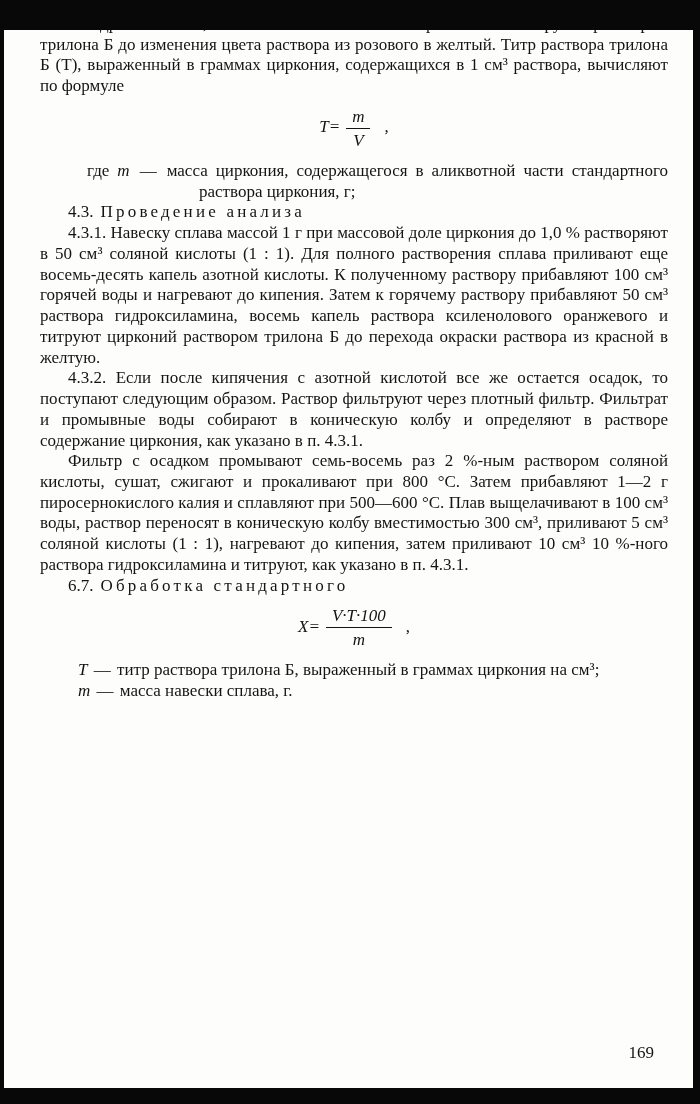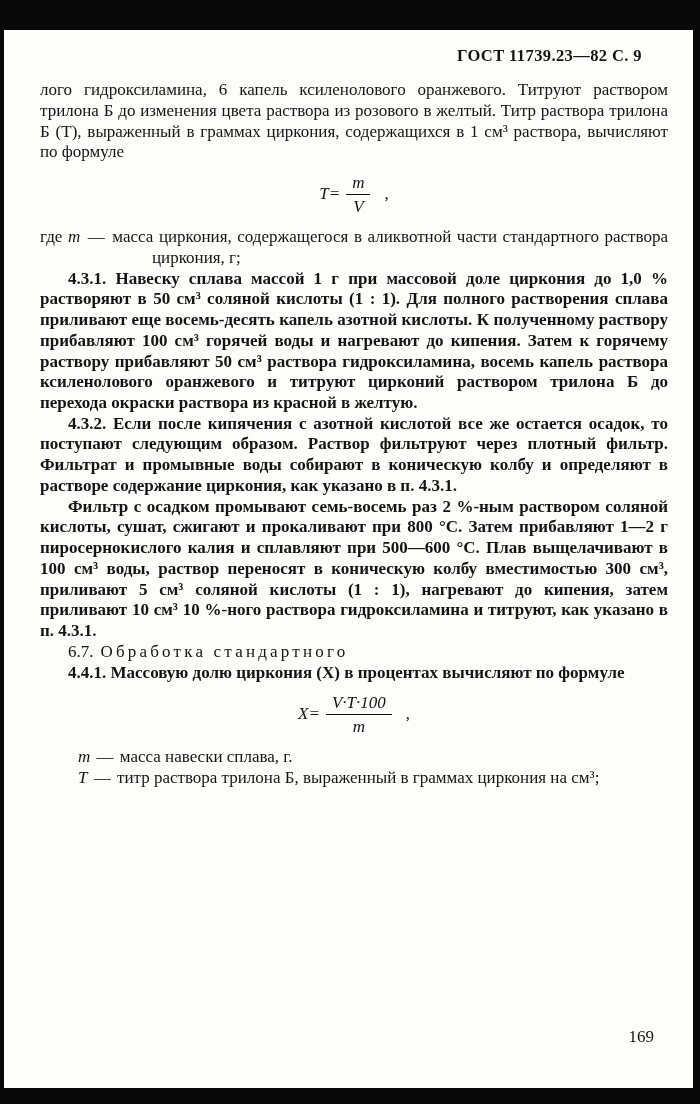--- a/index.html
+++ b/index.html
@@ -15,101 +15,102 @@
   .edge-bottom { bottom: 0; left: 0; width: 100%; height: 16px; }
   .edge-left { top: 0; left: 0; width: 4px; height: 100%; }
   .edge-right { top: 0; right: 0; width: 7px; height: 100%; }
 
   .page-header {
     padding: 46px 58px 0 0; text-align: right;
     font-weight: bold; font-size: 16.5px; letter-spacing: 0.4px;
   }
   .content { padding: 14px 32px 0 40px; text-align: justify; }
   .content p { margin: 0; }
-  p.indent { text-indent: 28px; font-weight: bold; }
+  p.indent { text-indent: 28px; }
 
   .section-heading { text-indent: 28px; margin: 0; }
   .heading-title { letter-spacing: 3.2px; margin-left: 7px; }
 
   .formula {
     text-align: center; text-indent: 0;
     margin: 10px 0 11px; font-style: italic;
   }
   .f-lhs { margin-right: 6px; }
   .frac {
     display: inline-block; vertical-align: middle;
     text-align: center; line-height: 1.12;
   }
   .f-num { display: block; border-bottom: 1.4px solid #141414; padding: 0 6px 2px; }
   .f-den { display: block; padding-top: 2px; }
   .f-comma { margin-left: 14px; font-style: normal; }
 
   .def-item { padding-left: 112px; text-indent: -74px; margin: 0; }
-  .def-item.with-intro { text-indent: -112px; }
+  .def-item.with-intro { text-indent: -112px; margin-left: 47px; }
   .def-term { font-style: italic; }
   .def-sep { padding: 0 2px; }
 
-  .page-number { position: absolute; right: 46px; bottom: 56px; font-size: 17px; }
+  .page-number { position: absolute; right: 46px; bottom: 40px; font-size: 17px; }
 </style>
 </head>
 <body>
 
 <div>
 
   <div class="edge edge-top"></div>
   <div class="edge-left edge"></div>
   <div class="edge-right edge"></div>
   <div class="edge edge-bottom"></div>
 
-  <div class="page-header">ГОСТ 11739.23—82 С. 9</div>
 
   <div class="content">
 
     <p>лого гидроксиламина, 6 капель ксиленолового оранжевого. Титруют раствором трилона Б до изменения цвета раствора из розового в желтый. Титр раствора трилона Б (Т), выраженный в граммах циркония, содержащихся в 1 см³ раствора, вычисляют по формуле</p>
 
     <div class="formula">
       <span class="f-lhs">T=</span><span class="frac"><span class="f-num">m</span><span class="f-den">V</span></span><span class="f-comma">,</span>
     </div>
 
     <div>
       <p class="def-item with-intro">
         <span class="def-intro">где</span>
         <span class="def-term">m</span>
         <span class="def-sep">—</span>
         <span>масса циркония, содержащегося в аликвотной части стандартного раствора циркония, г;</span>
       </p>
     </div>
 
+    <p class="section-heading">
+      <span>4.3.</span><span class="heading-title">Проведение анализа</span>
+    </p>
 
     <p class="indent">4.3.1. Навеску сплава массой 1 г при массовой доле циркония до 1,0 % растворяют в 50 см³ соляной кислоты (1 : 1). Для полного растворения сплава приливают еще восемь-десять капель азотной кислоты. К полученному раствору прибавляют 100 см³ горячей воды и нагревают до кипения. Затем к горячему раствору прибавляют 50 см³ раствора гидроксиламина, восемь капель раствора ксиленолового оранжевого и титруют цирконий раствором трилона Б до перехода окраски раствора из красной в желтую.</p>
 
     <p class="indent">4.3.2. Если после кипячения с азотной кислотой все же остается осадок, то поступают следующим образом. Раствор фильтруют через плотный фильтр. Фильтрат и промывные воды собирают в коническую колбу и определяют в растворе содержание циркония, как указано в п. 4.3.1.</p>
 
     <p class="indent">Фильтр с осадком промывают семь-восемь раз 2 %-ным раствором соляной кислоты, сушат, сжигают и прокаливают при 800 °С. Затем прибавляют 1—2 г пиросернокислого калия и сплавляют при 500—600 °С. Плав выщелачивают в 100 см³ воды, раствор переносят в коническую колбу вместимостью 300 см³, приливают 5 см³ соляной кислоты (1 : 1), нагревают до кипения, затем приливают 10 см³ 10 %-ного раствора гидроксиламина и титруют, как указано в п. 4.3.1.</p>
 
     <p class="section-heading">
       <span>6.7.</span><span class="heading-title">Обработка стандартного</span>
     </p>
 
-    <p class="indent">4.4.1. Массовую долю циркония (X) в процентах вычисляют по формуле</p>
 
     <div class="formula">
       <span class="f-lhs">X=</span><span class="frac"><span class="f-num">V·T·100</span><span class="f-den">m</span></span><span class="f-comma">,</span>
     </div>
 
     <div>
       <p class="def-item">
+        <span class="def-term">Т</span>
+        <span class="def-sep">—</span>
+        <span>титр раствора трилона Б, выраженный в граммах циркония на см³;</span>
+      </p>
+      <p class="def-item">
         <span class="def-term">m</span>
         <span class="def-sep">—</span>
         <span>масса навески сплава, г.</span>
-      </p>
-      <p class="def-item">
-        <span class="def-term">Т</span>
-        <span class="def-sep">—</span>
-        <span>титр раствора трилона Б, выраженный в граммах циркония на см³;</span>
       </p>
     </div>
 
   </div>
 
   <div class="page-number">169</div>
 
 </div>
 
 </body></html>

